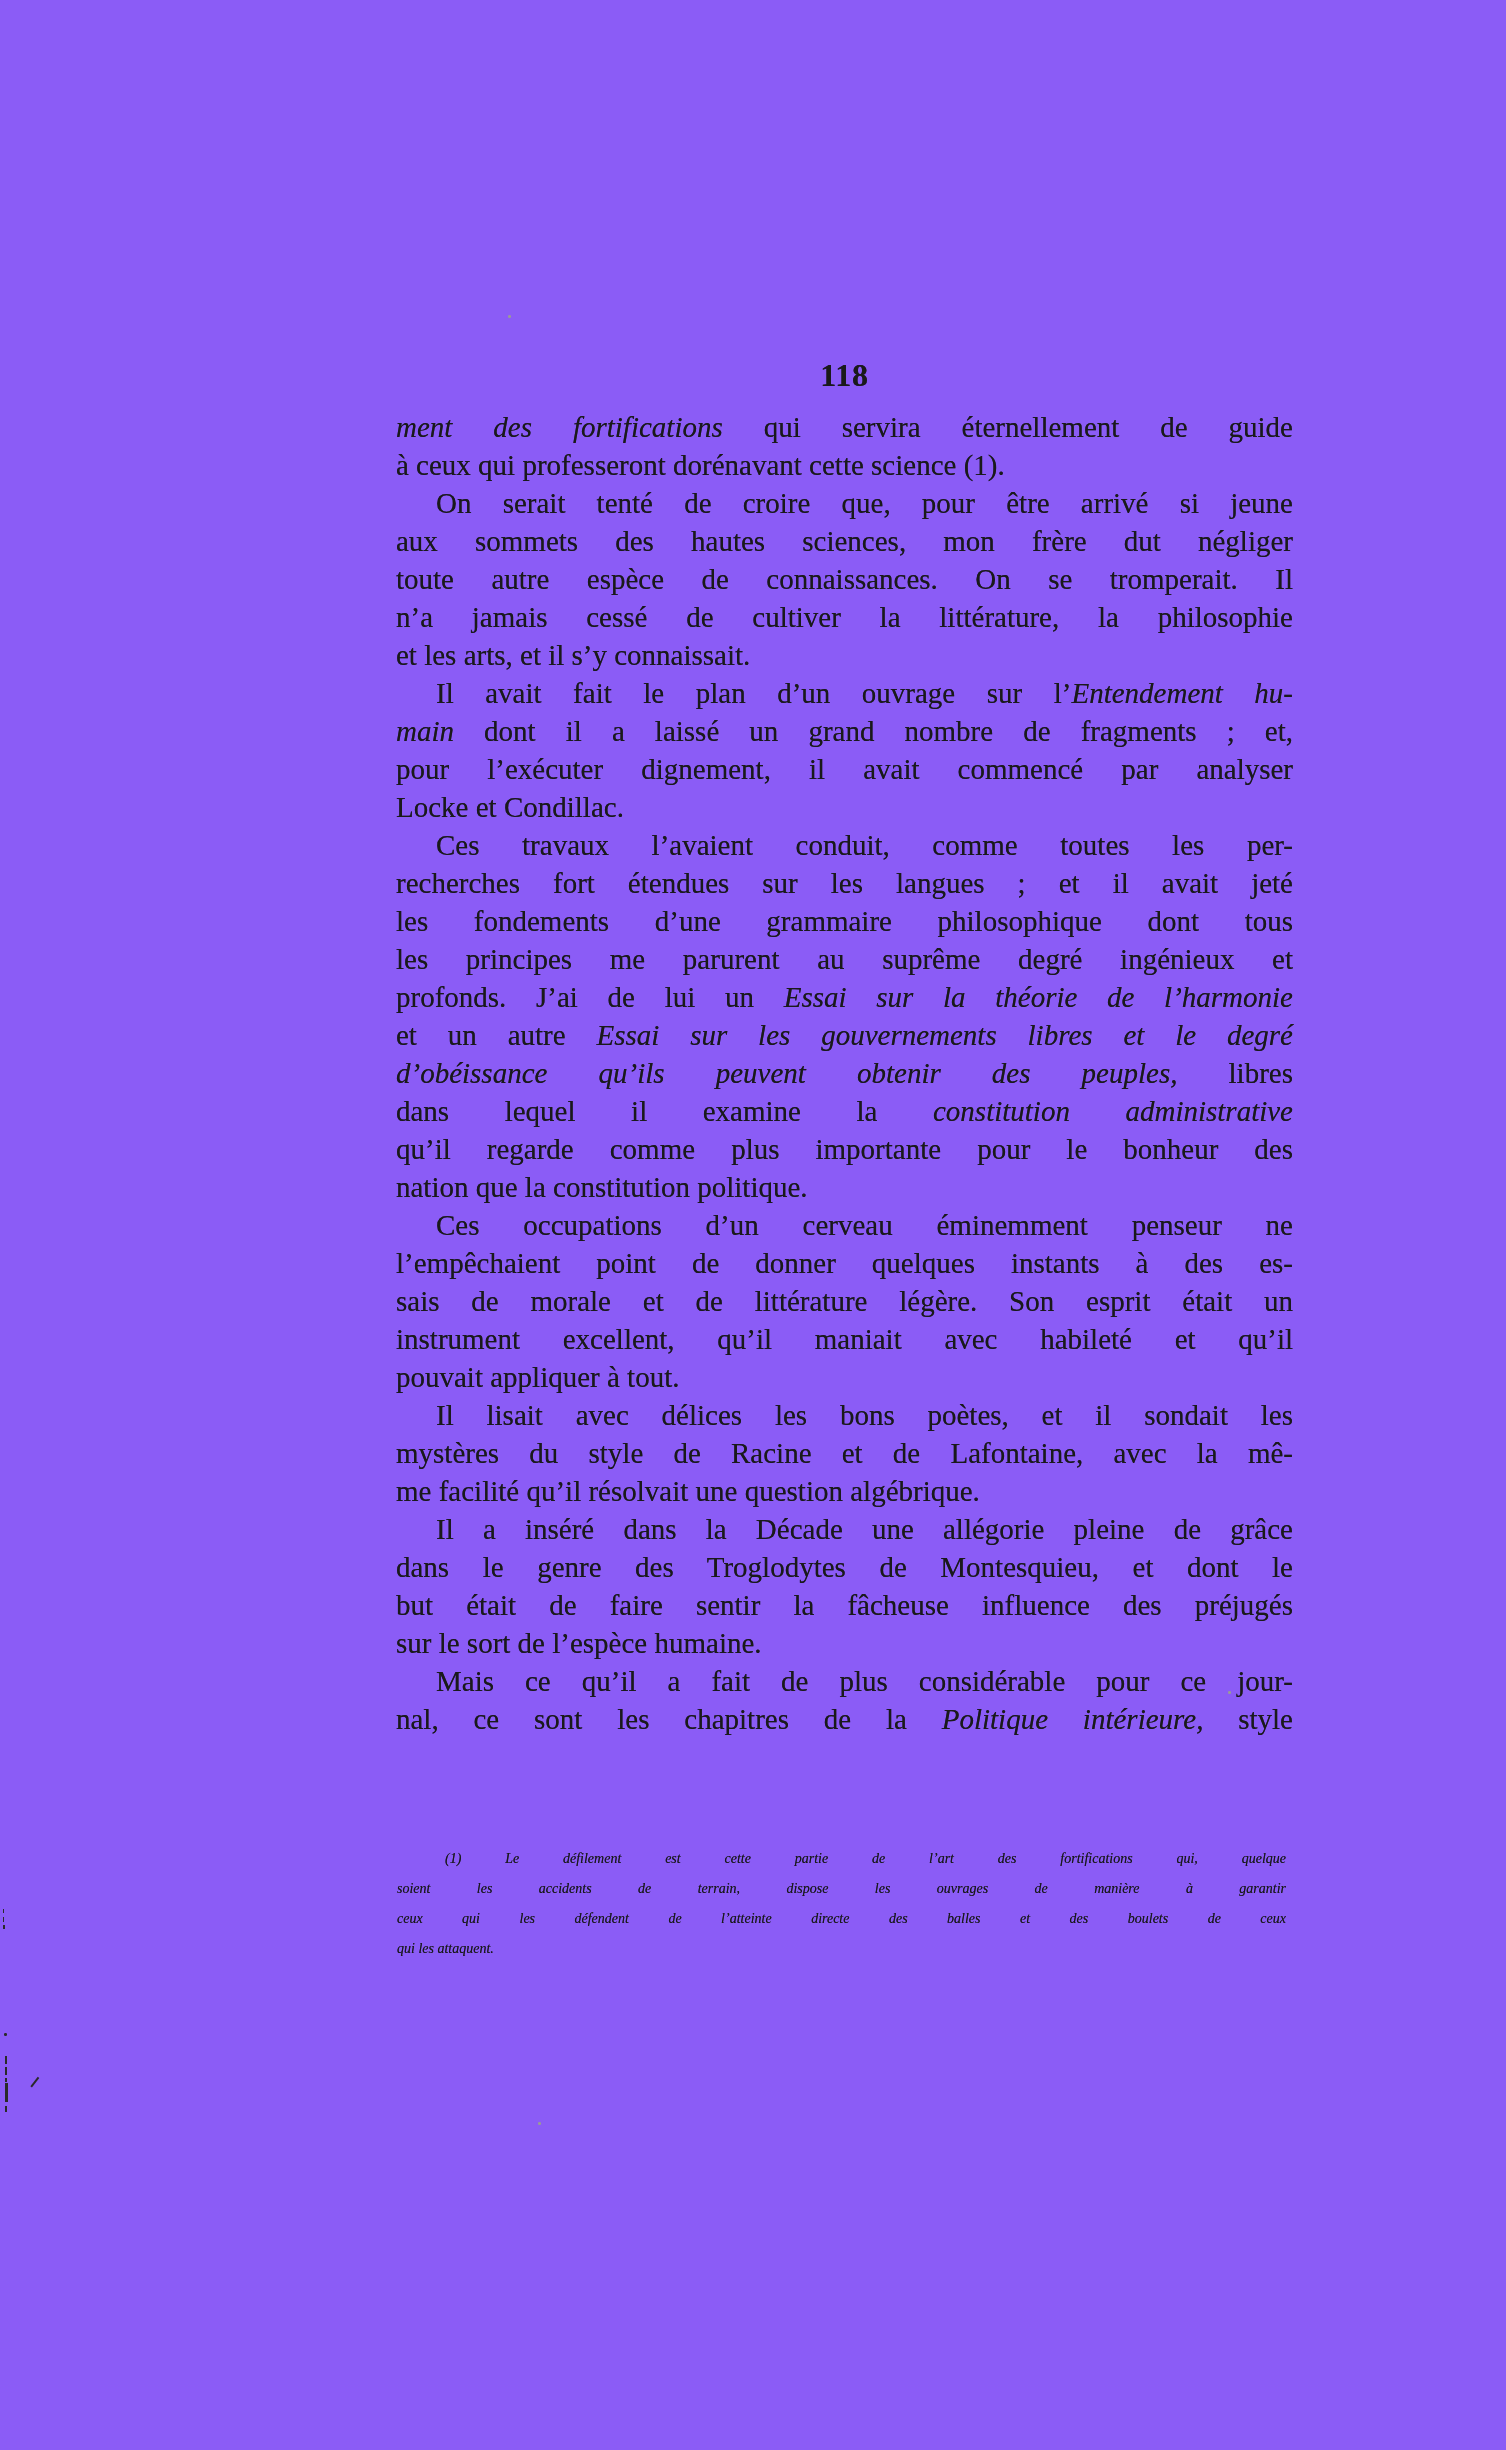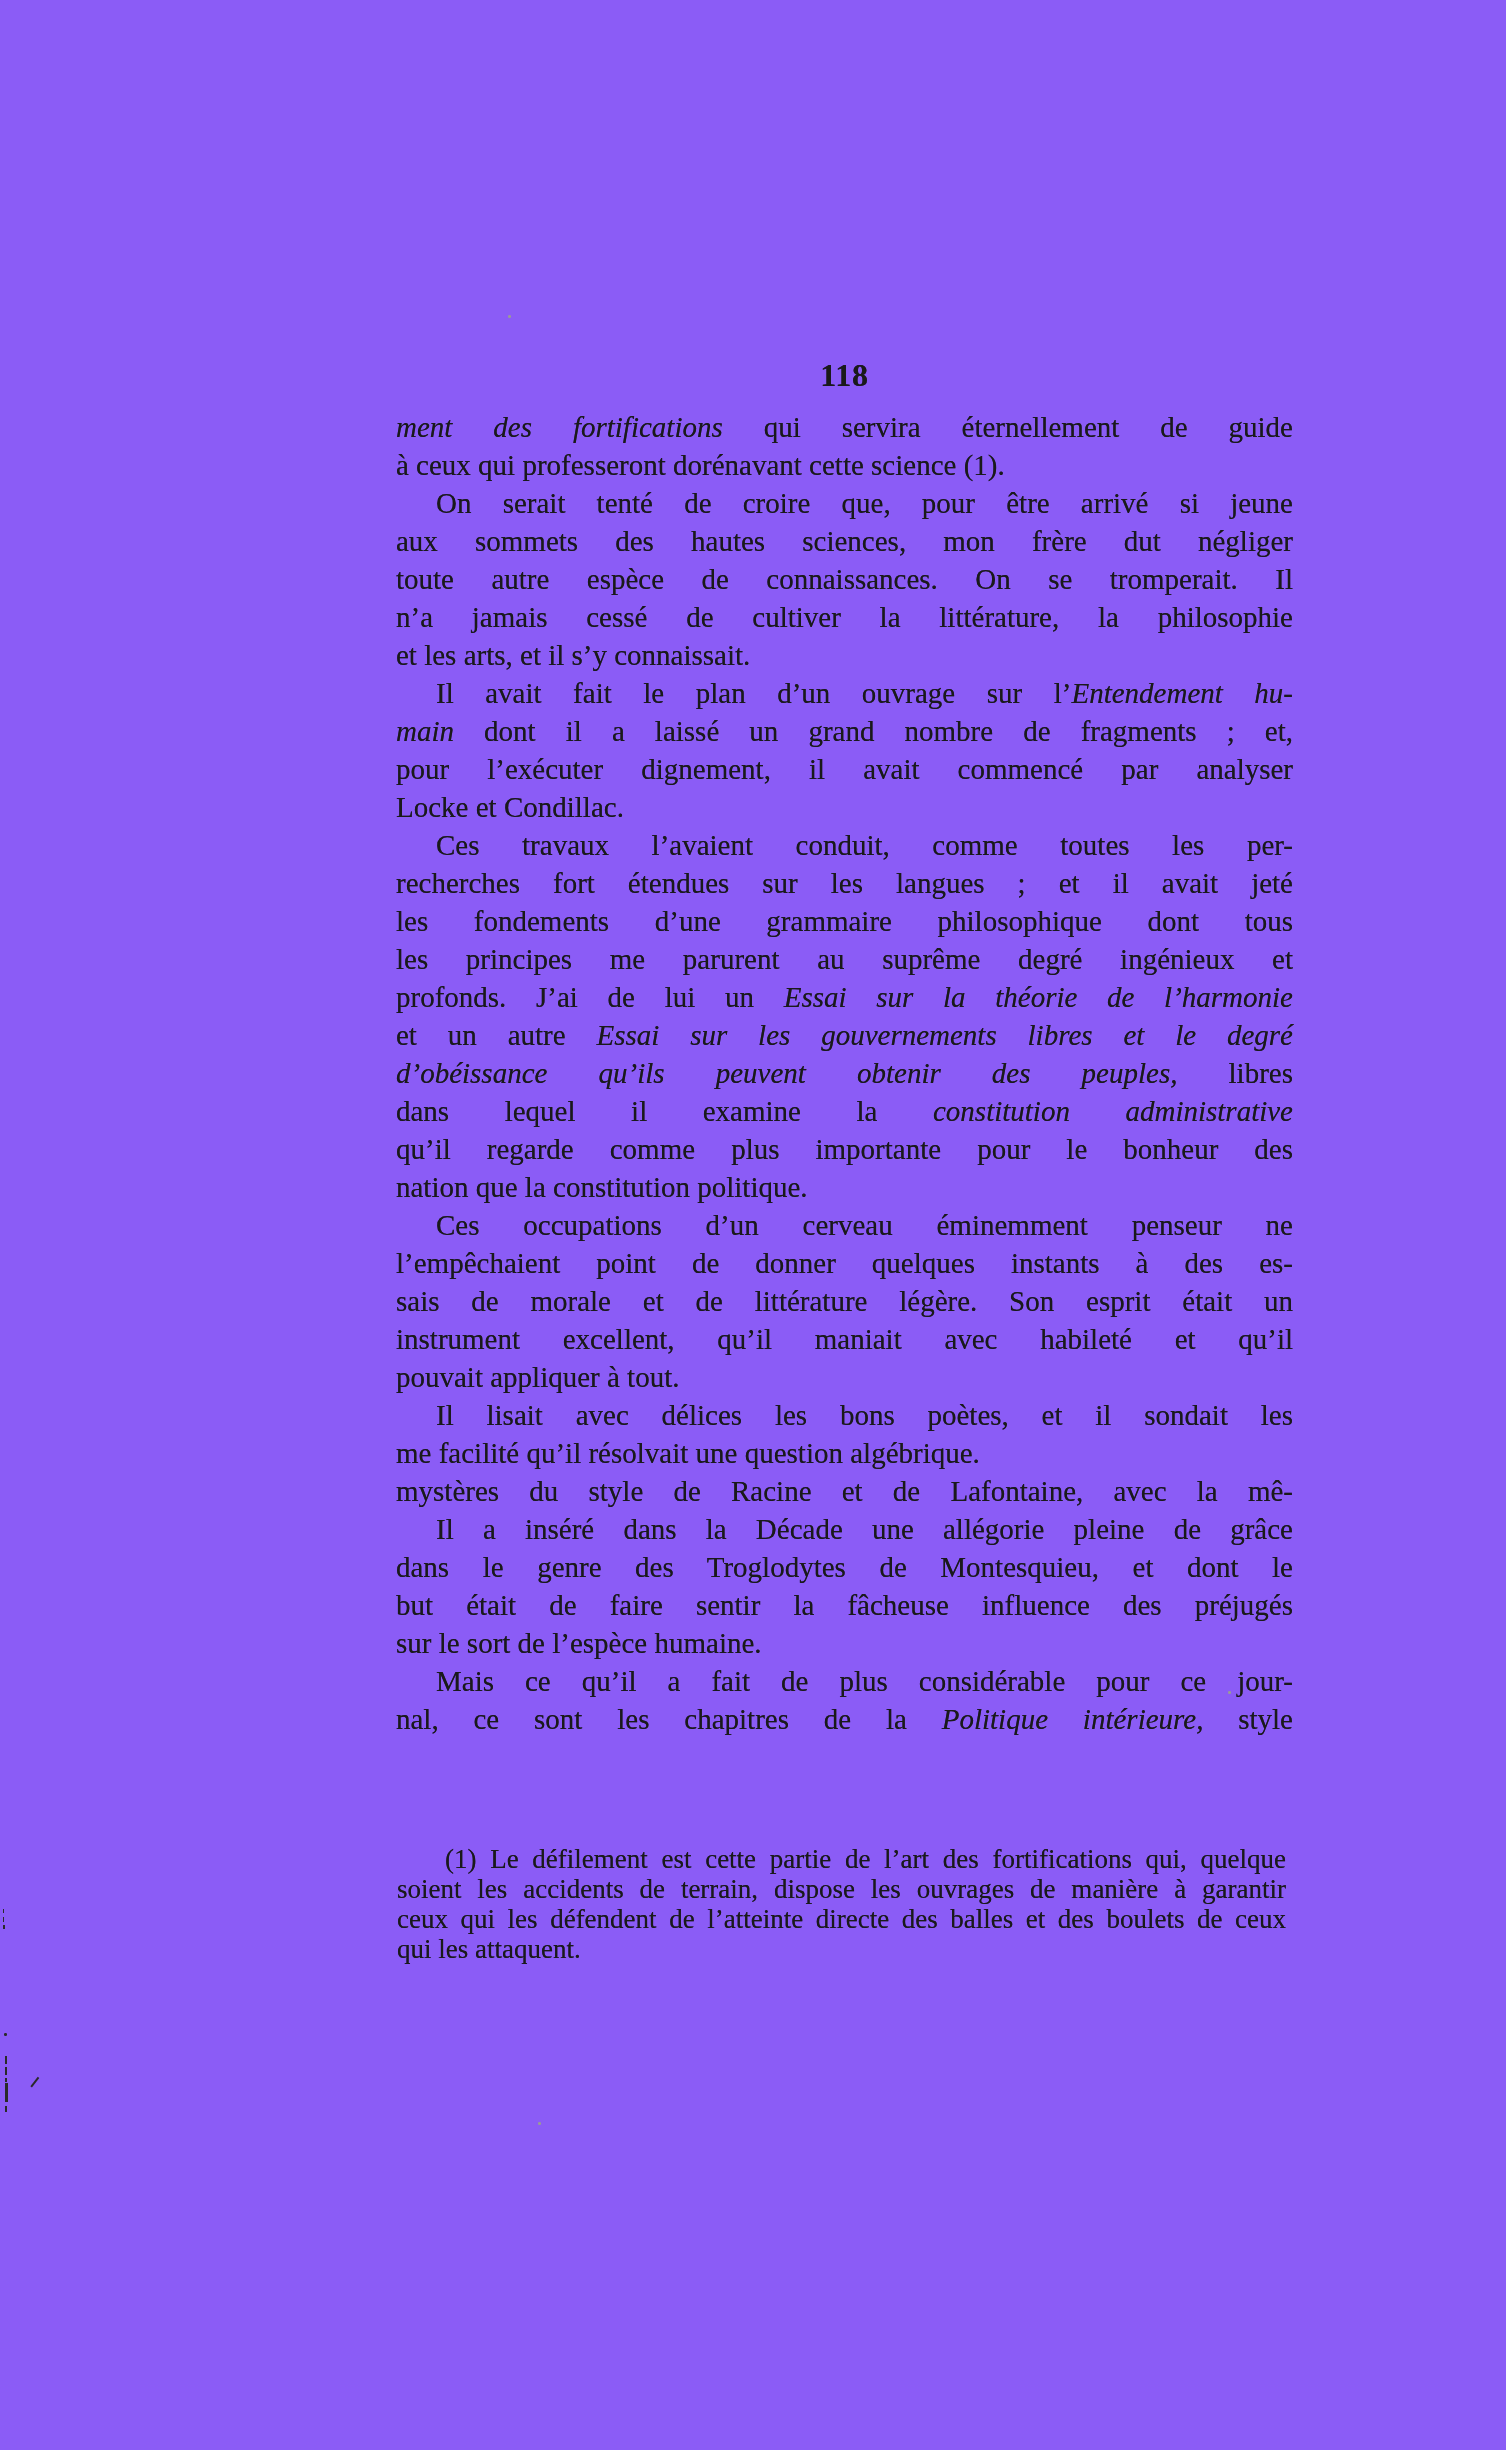--- a/index.html
+++ b/index.html
@@ -40,22 +40,23 @@
   }
   .footnote {
     position: absolute;
     left: 397px;
     top: 1844px;
     width: 889px;
   }
   .footnote .line {
     height: 30px;
     line-height: 30px;
-    font-size: 27px;
+    font-size: 14px;
     text-shadow: 0 0 0.4px rgba(0,0,0,0.6);
+    font-style: italic;
   }
   .line.justify { text-align: justify; text-align-last: justify; }
   .body-text .line.indent { text-indent: 40px; }
   .footnote .line.indent { text-indent: 48px; }
   .line i { font-style: italic; }
   .artifact { position: absolute; background: #2a2a2a; }
   .artifact.round { border-radius: 50%; }
   .artifact.faint { background: #9a9a9a; }
 </style>
 </head>
@@ -85,22 +86,22 @@
       <div class="line justify"><i>d’obéissance qu’ils peuvent obtenir des peuples,</i><span> libres</span></div>
       <div class="line justify"><span>dans lequel il examine la </span><i>constitution administrative</i></div>
       <div class="line justify"><span>qu’il regarde comme plus importante pour le bonheur des</span></div>
       <div class="line"><span>nation que la constitution politique.</span></div>
       <div class="line justify indent"><span>Ces occupations d’un cerveau éminemment penseur ne</span></div>
       <div class="line justify"><span>l’empêchaient point de donner quelques instants à des es-</span></div>
       <div class="line justify"><span>sais de morale et de littérature légère. Son esprit était un</span></div>
       <div class="line justify"><span>instrument excellent, qu’il maniait avec habileté et qu’il</span></div>
       <div class="line"><span>pouvait appliquer à tout.</span></div>
       <div class="line justify indent"><span>Il lisait avec délices les bons poètes, et il sondait les</span></div>
+      <div class="line justify"><span>mystères du style de Racine et de Lafontaine, avec la mê-</span></div>
       <div class="line"><span>me facilité qu’il résolvait une question algébrique.</span></div>
-      <div class="line justify"><span>mystères du style de Racine et de Lafontaine, avec la mê-</span></div>
       <div class="line justify indent"><span>Il a inséré dans la Décade une allégorie pleine de grâce</span></div>
       <div class="line justify"><span>dans le genre des Troglodytes de Montesquieu, et dont le</span></div>
       <div class="line justify"><span>but était de faire sentir la fâcheuse influence des préjugés</span></div>
       <div class="line"><span>sur le sort de l’espèce humaine.</span></div>
       <div class="line justify indent"><span>Mais ce qu’il a fait de plus considérable pour ce jour-</span></div>
       <div class="line justify"><span>nal, ce sont les chapitres de la </span><i>Politique intérieure,</i><span> style</span></div>
     </div>
 
   <div class="footnote" id="footnote-block">
       <div class="line justify indent"><span>(1) Le défilement est cette partie de l’art des fortifications qui, quelque</span></div>

